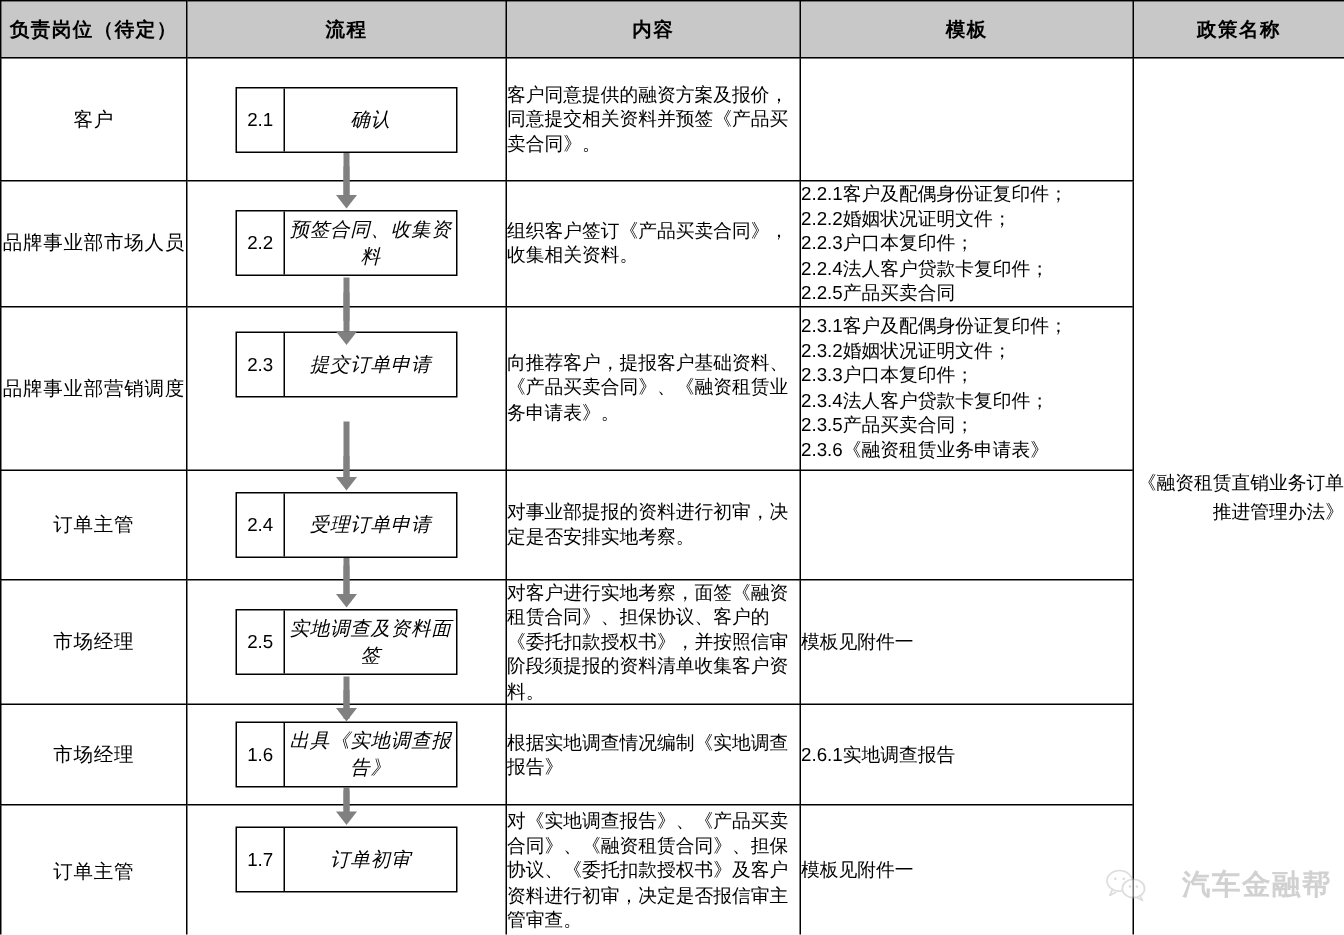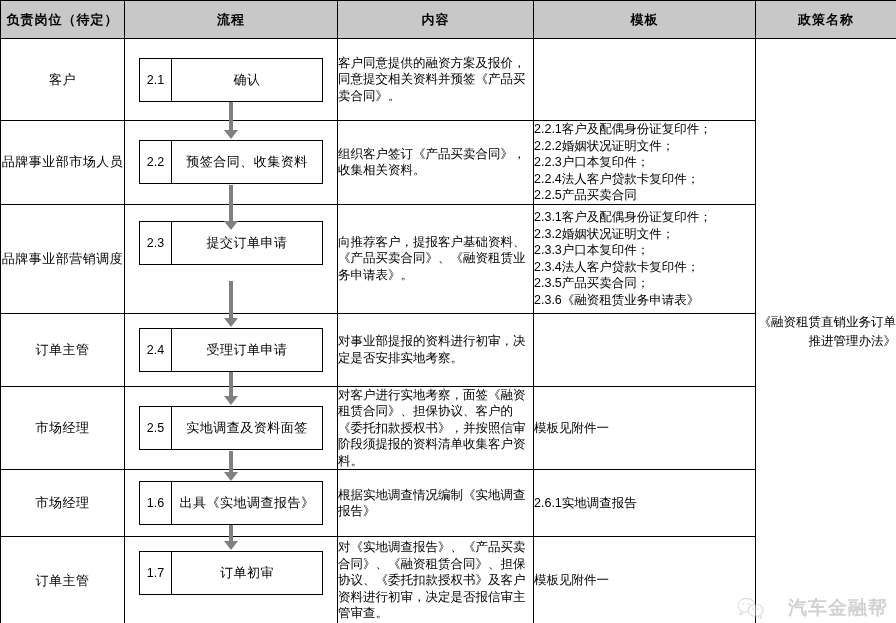--- a/index.html
+++ b/index.html
@@ -65,21 +65,21 @@
   
   .node-wrap {
     position: relative;
     width: 100%; height: 100%;
     display: flex;
     align-items: center;
     justify-content: center;
   }
   .node {
     display: flex;
-    width: 184px;
+    width: 148px;
     height: 44px;
     border: 1px solid #000;
     background: #fff;
     position: relative;
     z-index: 2;
   }
   .node .num {
     width: 32px;
     border-right: 1px solid #000;
     display: flex;
@@ -90,20 +90,21 @@
   }
   .node .label {
     flex: 1;
     display: flex;
     align-items: center;
     justify-content: center;
     font-size: 13px;
     letter-spacing: 0.5px;
     text-align: center;
     padding: 0 3px;
+    font-style: italic;
   }
   
   .conn-down {
     position: absolute;
     left: 50%;
     transform: translateX(-50%);
     width: 4px;
     background: #808080;
     z-index: 1;
   }
@@ -123,21 +124,21 @@
     border-left: 7px solid transparent;
     border-right: 7px solid transparent;
     border-top: 9px solid #808080;
     z-index: 3;
   }
 
   
   .watermark {
     position: absolute;
     right: 8px;
-    bottom: 2px;
+    bottom: 20px;
     display: flex;
     align-items: center;
     gap: 22px;
     opacity: 0.45;
     pointer-events: none;
   }
   .watermark .wm-text {
     font-size: 19px;
     color: #9a9a9a;
     letter-spacing: 1px;

